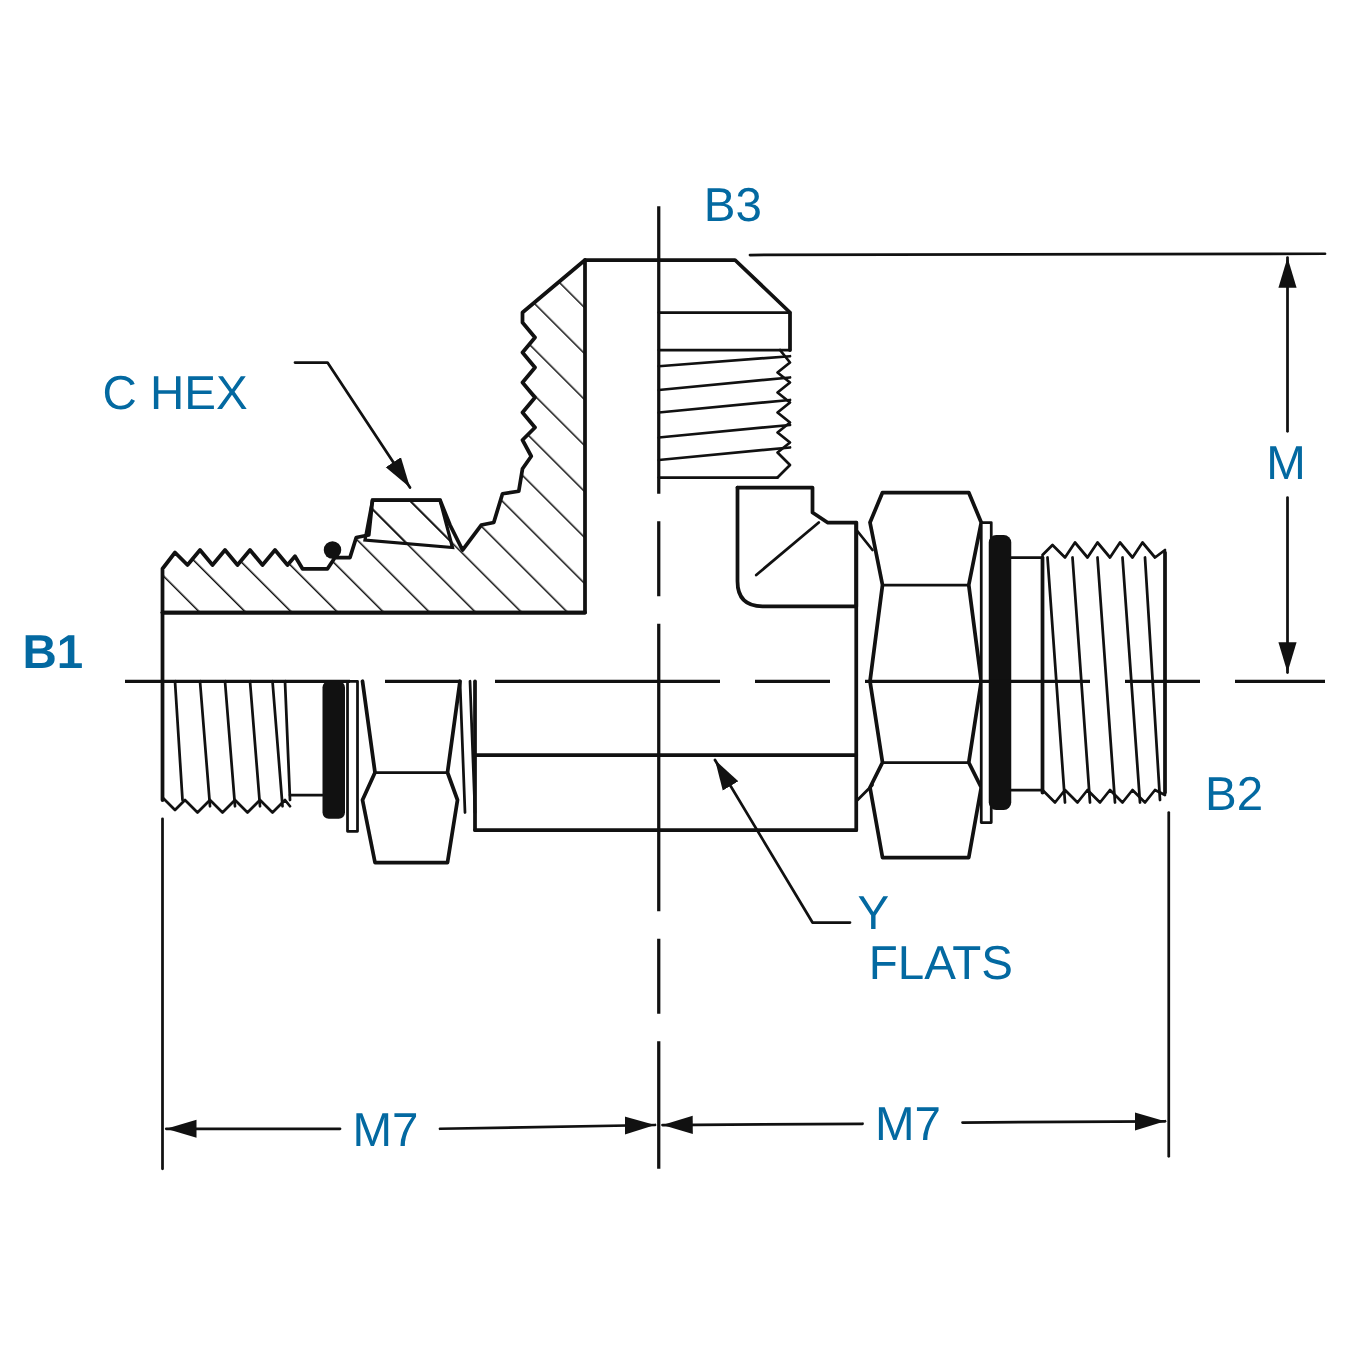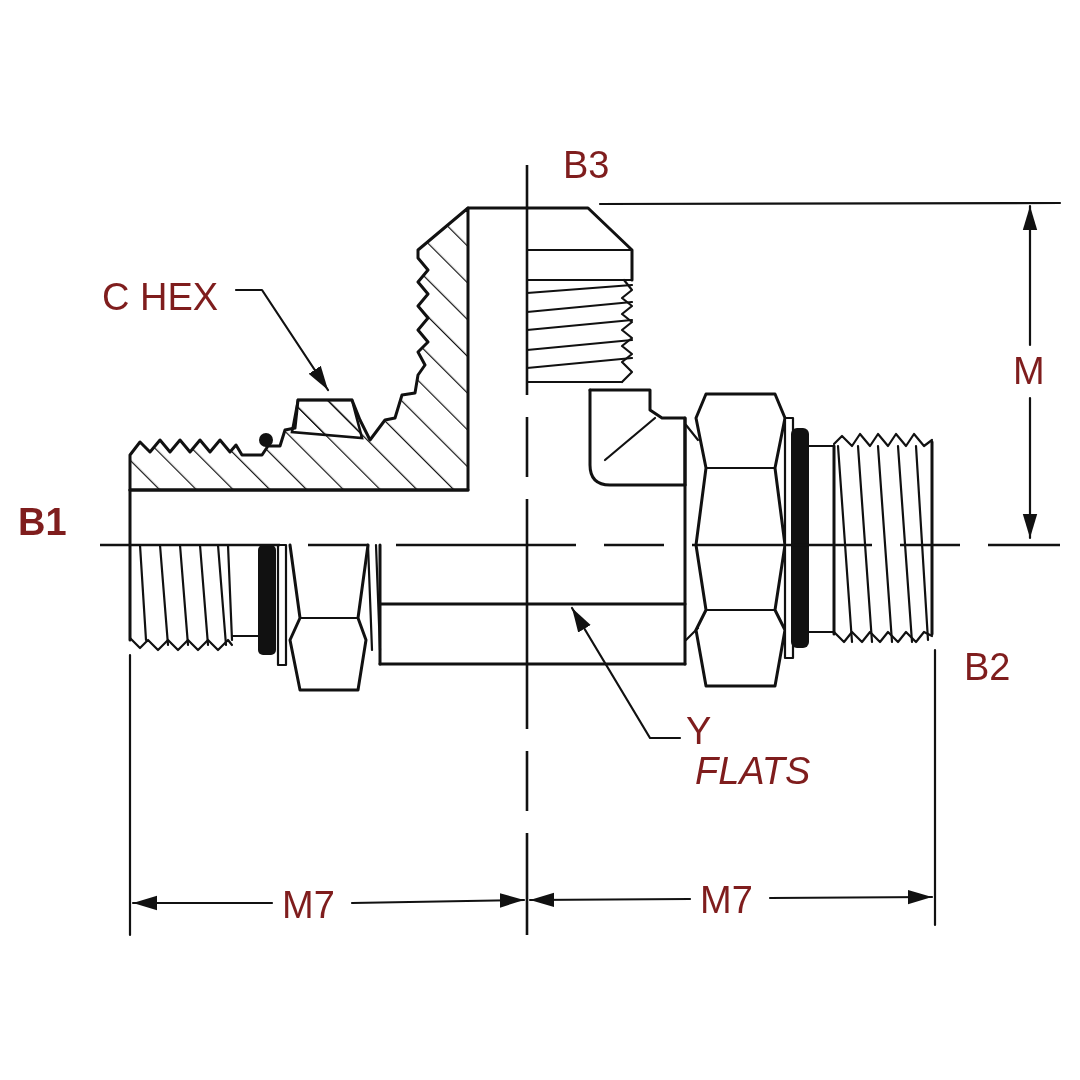--- a/index.html
+++ b/index.html
@@ -24,21 +24,21 @@
     .ln { stroke: #111; stroke-width: 3; fill: none; stroke-linecap: round; stroke-linejoin: round; }
     .lt { stroke: #111; stroke-width: 2.2; fill: none; stroke-linecap: round; stroke-linejoin: round; }
     .fillw { fill: #fff; }
     .dash { stroke: #111; stroke-width: 2.6; fill: none; stroke-dasharray: 180 28 60 28; }
     .dashv { stroke: #111; stroke-width: 2.6; fill: none; stroke-dasharray: 230 22 60 22; }
     .oring { fill: #111; }
     .lbl {
       position: absolute;
       font-family: "Liberation Sans", sans-serif;
       font-size: 38px;
-      color: #7f1d1d;
+      color: #0369a1;
       line-height: 1;
       white-space: nowrap;
     }
   </style>
 </head>
 <body>
 
 <div class="canvas">
   <svg class="drawing" viewBox="0 0 1080 1080">
     <defs>
@@ -150,22 +150,22 @@
       <line class="lt" x1="133" y1="903" x2="272" y2="903" marker-start="url(#arr)"></line>
       <line class="lt" x1="352" y1="903" x2="524" y2="900" marker-end="url(#arr)"></line>
       <line class="lt" x1="530" y1="900" x2="690" y2="899" marker-start="url(#arr)"></line>
       <line class="lt" x1="770" y1="898" x2="932" y2="897" marker-end="url(#arr)"></line>
     </g>
 
     <path class="lt" d="M236,290 L262,290 L328,390" marker-end="url(#arr)"></path>
     <path class="lt" d="M680,738 L650,738 L572,608" marker-end="url(#arr)"></path>
   </svg>
 
-  <div class="lbl" style="left:82px; top:278px;margin-left:20px;">C HEX</div>
+  <div class="lbl" style="left:82px; top:296px;">C HEX</div>
   <div class="lbl" style="left:18px; top:503px;font-weight:bold;">B1</div>
   <div class="lbl" style="left:563px; top:146px;">B3</div>
-  <div class="lbl" style="left:964px; top:617px;margin-top:31px;">B2</div>
+  <div class="lbl" style="left:964px; top:617px;">B2</div>
   <div class="lbl" style="left:1013px; top:352px;">M</div>
   <div class="lbl" style="left:686px; top:712px;">Y</div>
-  <div class="lbl" style="left:695px; top:752px;font-style:italic;">FLATS</div>
+  <div class="lbl" style="left:695px; top:752px;">FLATS</div>
   <div class="lbl" style="left:282px; top:886px;">M7</div>
   <div class="lbl" style="left:700px; top:881px;">M7</div>
 </div>
 
 </body></html>

